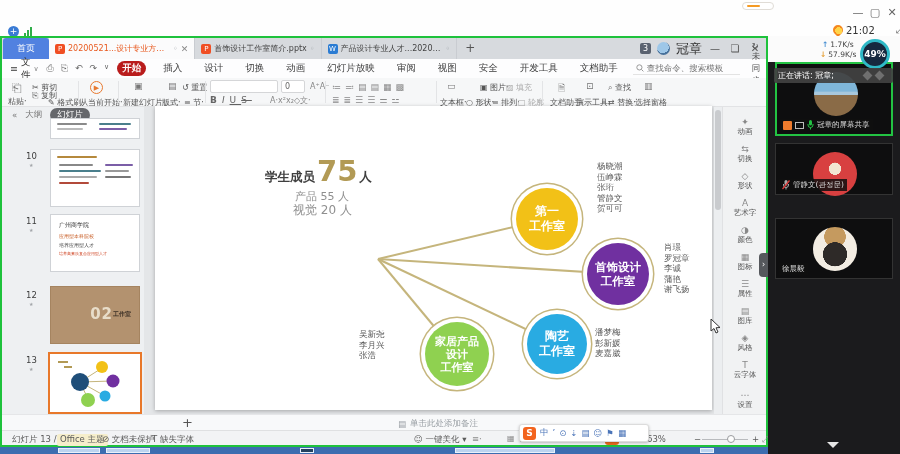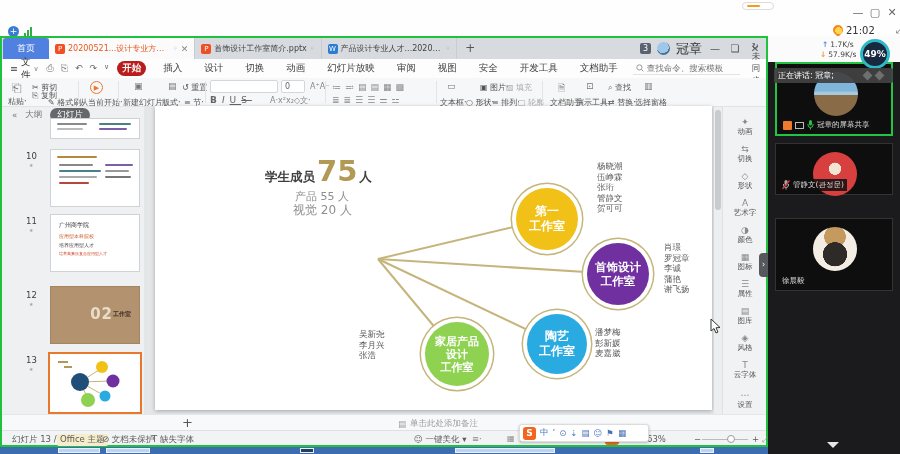--- a/index.html
+++ b/index.html
@@ -499,21 +499,21 @@
         <svg width="8" height="10" viewBox="0 0 8 10">
             <rect x="2.5" y="0" width="3" height="5.5" rx="1.5" fill="#aaa"></rect>
             <path d="M1.5 4 v1 a2.5 2.5 0 0 0 5 0 v-1" stroke="#aaa" stroke-width="1" fill="none"></path>
             <line x1="4" y1="7.5" x2="4" y2="9.5" stroke="#aaa" stroke-width="1"></line>
             <line x1="0.5" y1="9" x2="7.5" y2="0.5" stroke="#e23c3c" stroke-width="1.2"></line>
           </svg>
         <span>管静文(관정문)</span>
       </div>
     </div>
 
-    <div class="tile" style="top:182px;height:73px">
+    <div class="tile" style="top:182px;height:61px">
       <div class="avatar av3"></div>
       <div class="tlabel">
           <span>徐晨毅</span>
         </div>
     </div>
 
 
 
     <div class="tri-down"></div>
   </div>

